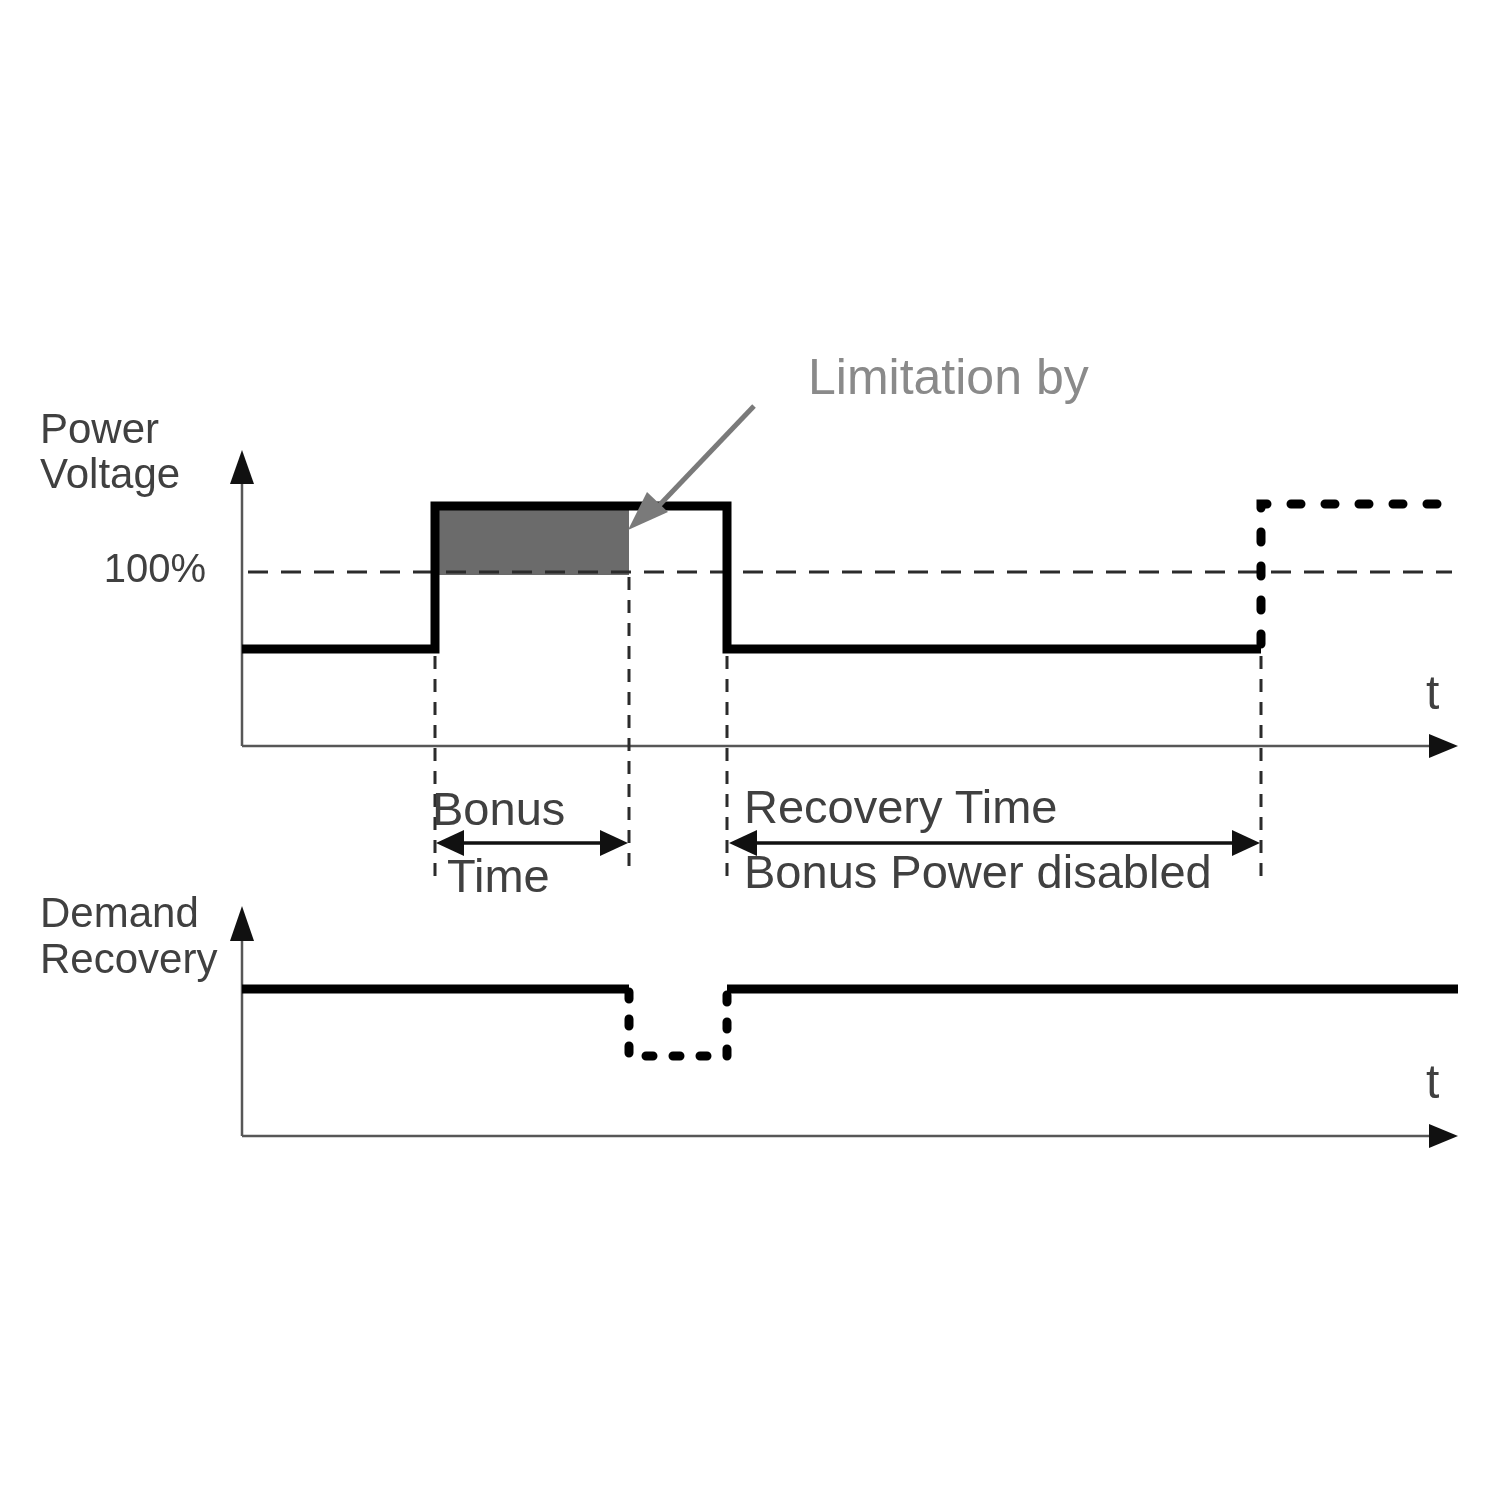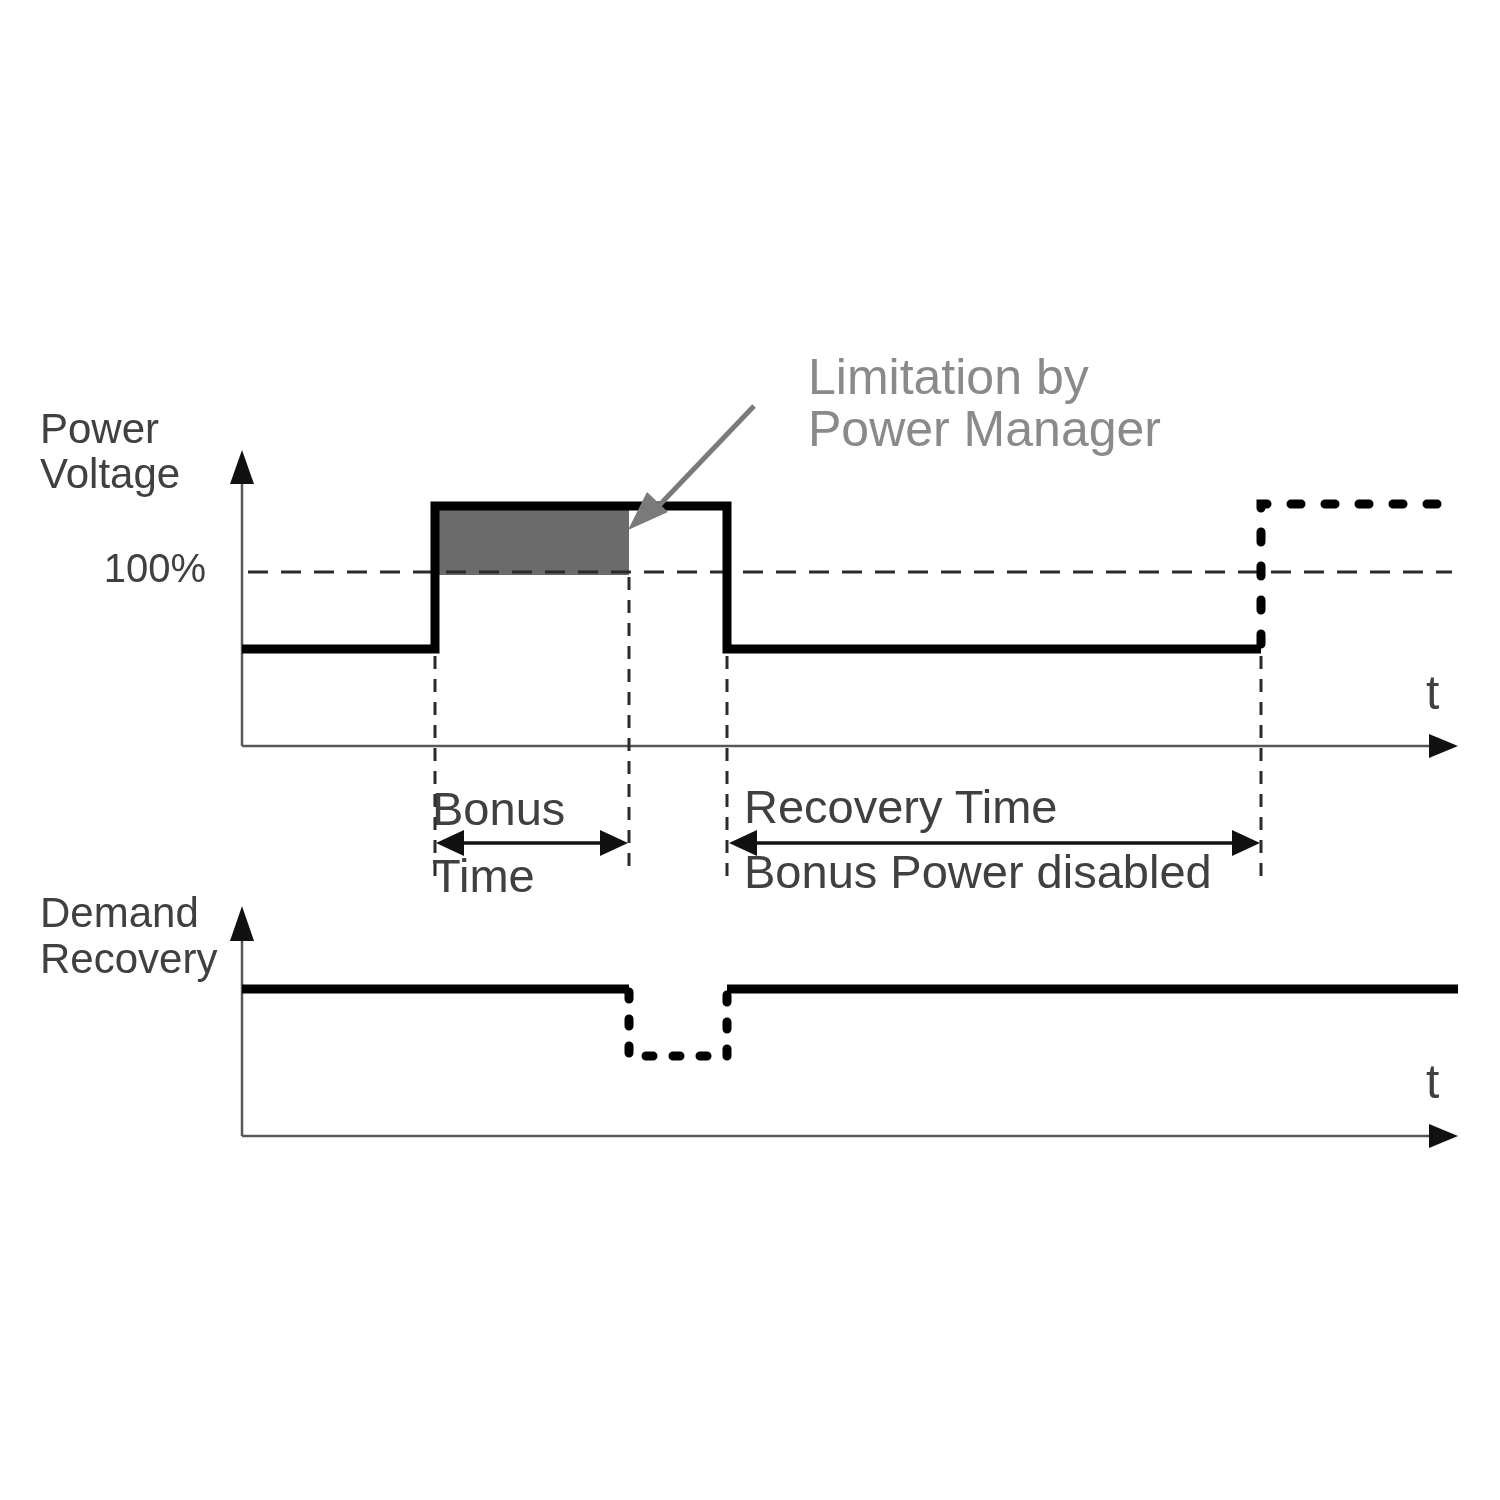--- a/index.html
+++ b/index.html
@@ -79,27 +79,26 @@
 
   <div class="lbl axis-label" style="left:40px; top:406px;">
     <span class="line">Power</span>
     <span class="line">Voltage</span>
   </div>
 
   <div class="lbl threshold" style="left:40px; top:548px; width:166px;">100%</div>
 
   <div class="lbl annotation" style="left:808px; top:351px;">
     <span class="line">Limitation by</span>
-    <span class="line">Power Manager</span>
   </div>
 
   <div class="lbl t-label" style="left:1426px; top:669px;">t</div>
 
   <div class="lbl interval" style="left:432px; top:785px; width:196px;">Bonus</div>
-  <div class="lbl interval" style="left:432px; top:852px; width:196px;">Time</div>
+  <div class="lbl interval" style="left:447px; top:852px; width:196px;">Time</div>
 
   <div class="lbl interval" style="left:744px; top:783px; width:502px;">Recovery Time</div>
   <div class="lbl interval" style="left:744px; top:848px; width:502px;">Bonus Power disabled</div>
 
   <div class="lbl axis-label" style="left:40px; top:890px; line-height:46px;">
     <span class="line">Demand</span>
     <span class="line">Recovery</span>
   </div>
 
   <div class="lbl t-label" style="left:1426px; top:1058px;">t</div>

